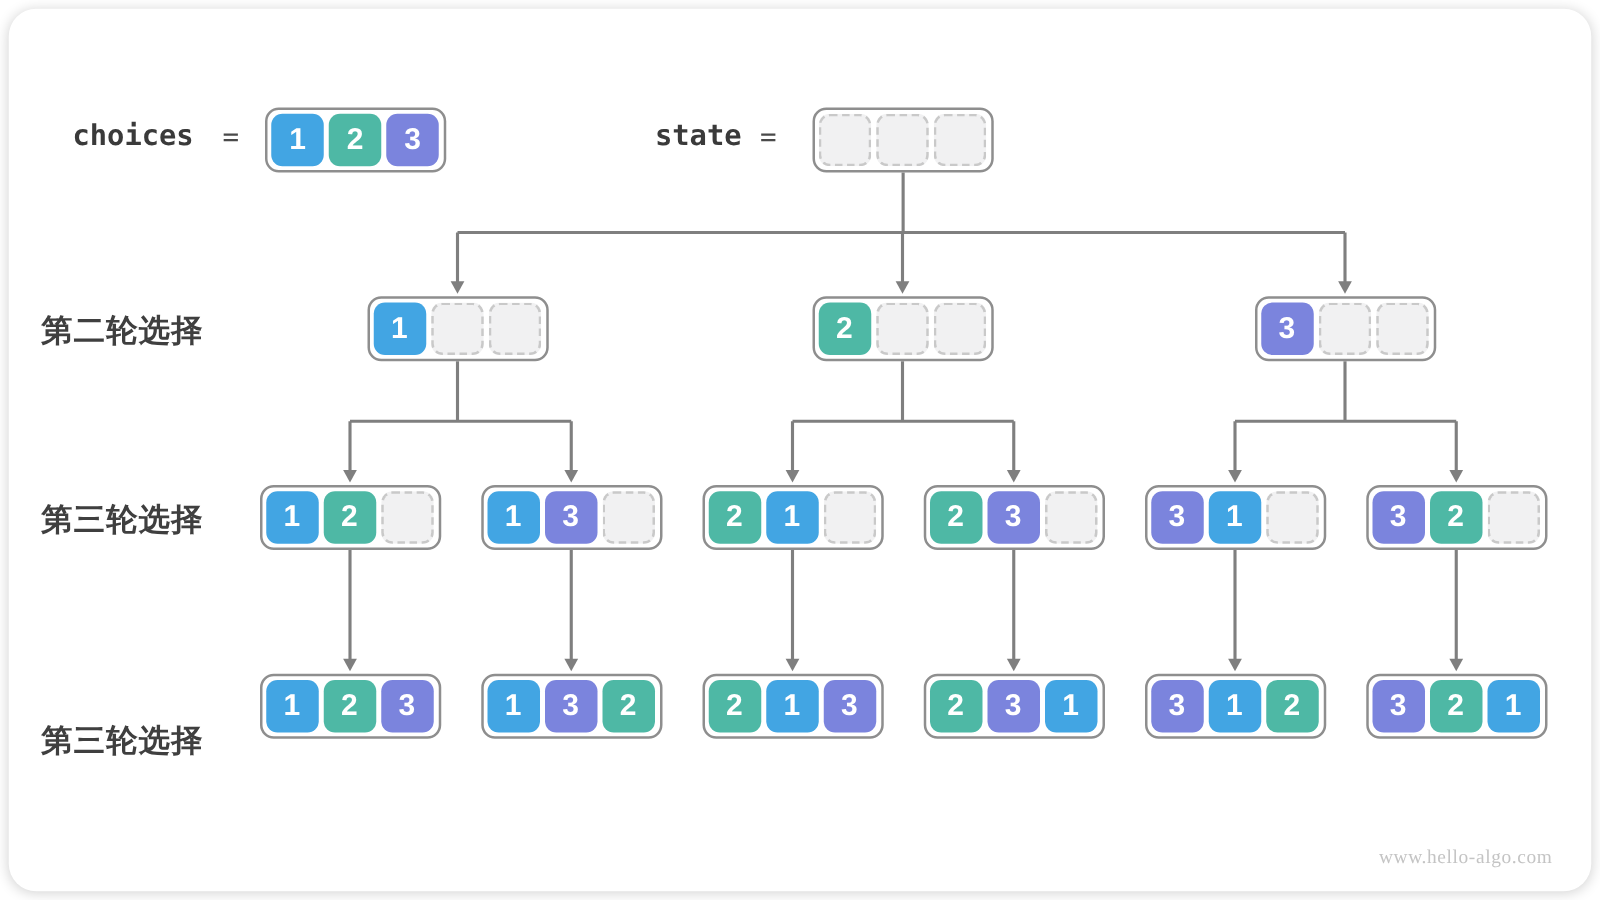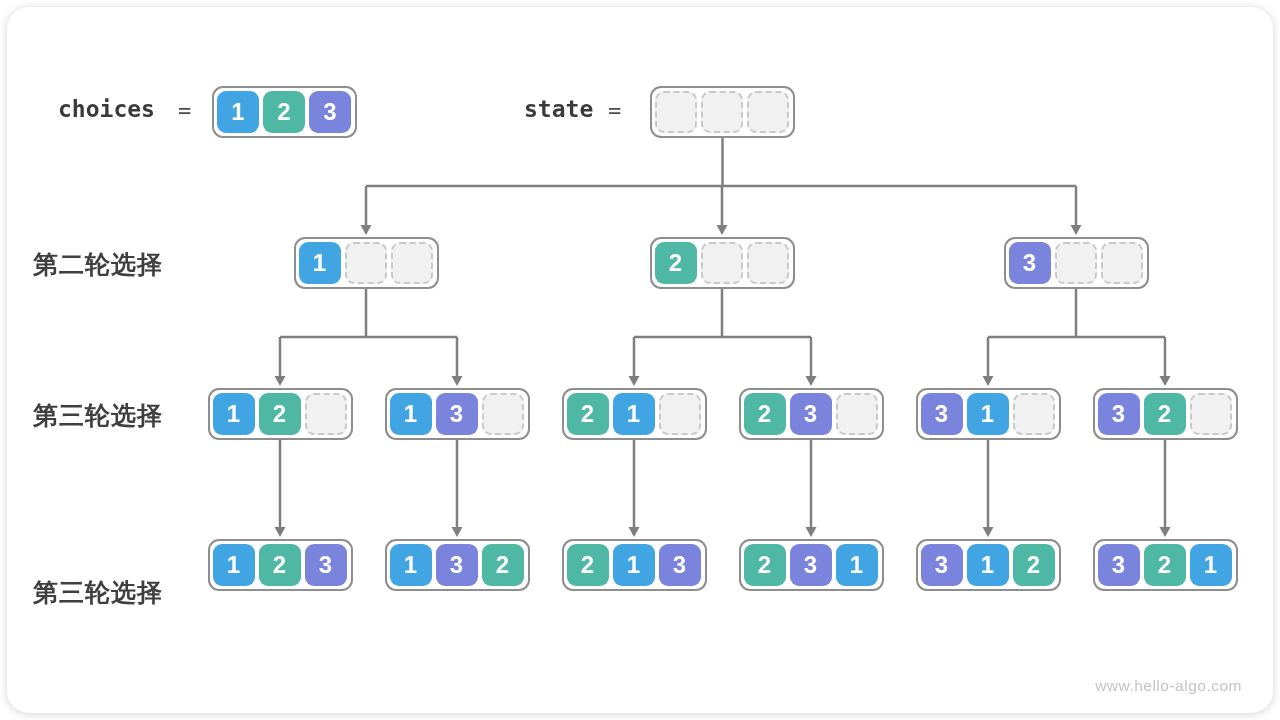--- a/index.html
+++ b/index.html
@@ -36,21 +36,21 @@
     background:#f1f1f2; border:2px dashed #c9c9c9;
   }
 
   .row-label {
     position:absolute; left:33px; font-weight:700; font-size:25px; color:#3f3f3f;
     letter-spacing:1px; white-space:nowrap;
   }
 
   .watermark {
     position:absolute; right:38px; top:677px;
-    font-family:Liberation Sans, sans-serif;
+    font-family:Liberation Serif, serif;
     font-size:15.5px; color:#c4c4c4; letter-spacing:0.5px;
   }
 
   svg { position:absolute; left:0; top:0; }
 </style>
 </head>
 <body>
 
 <div class="card"></div>
 

